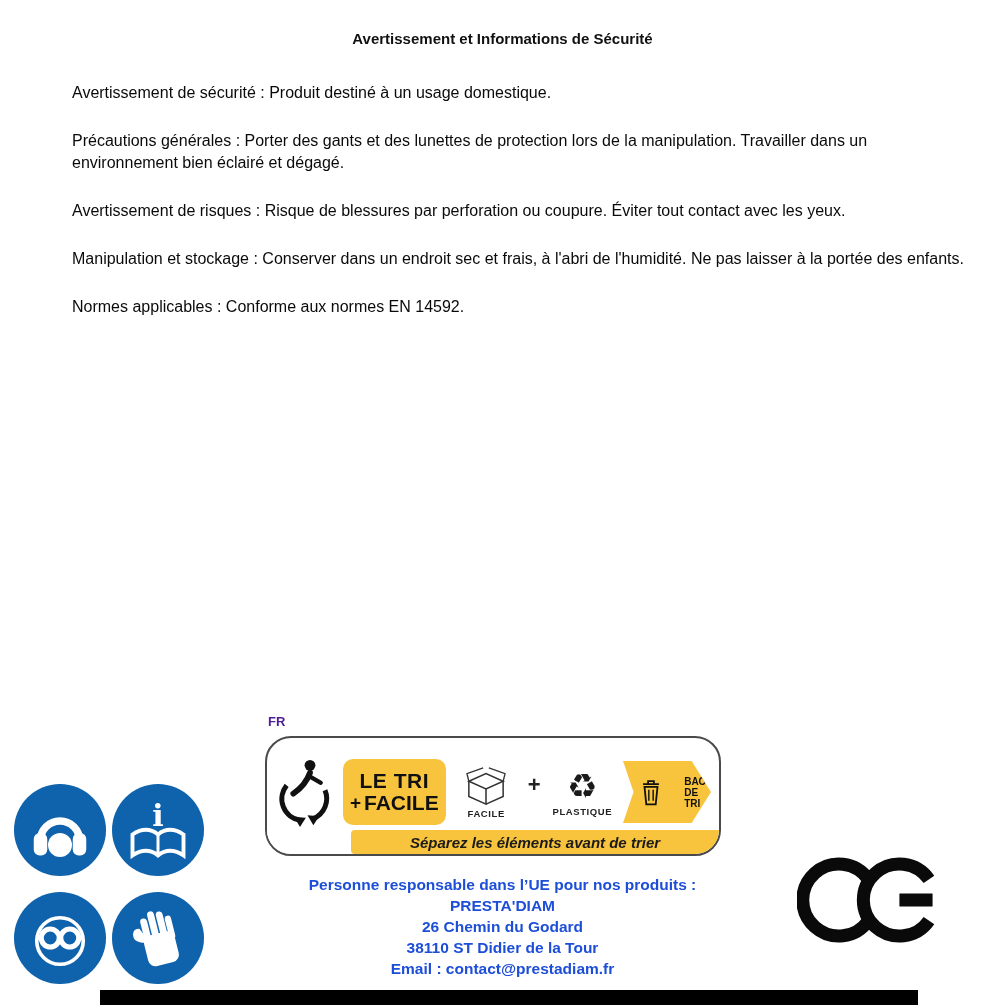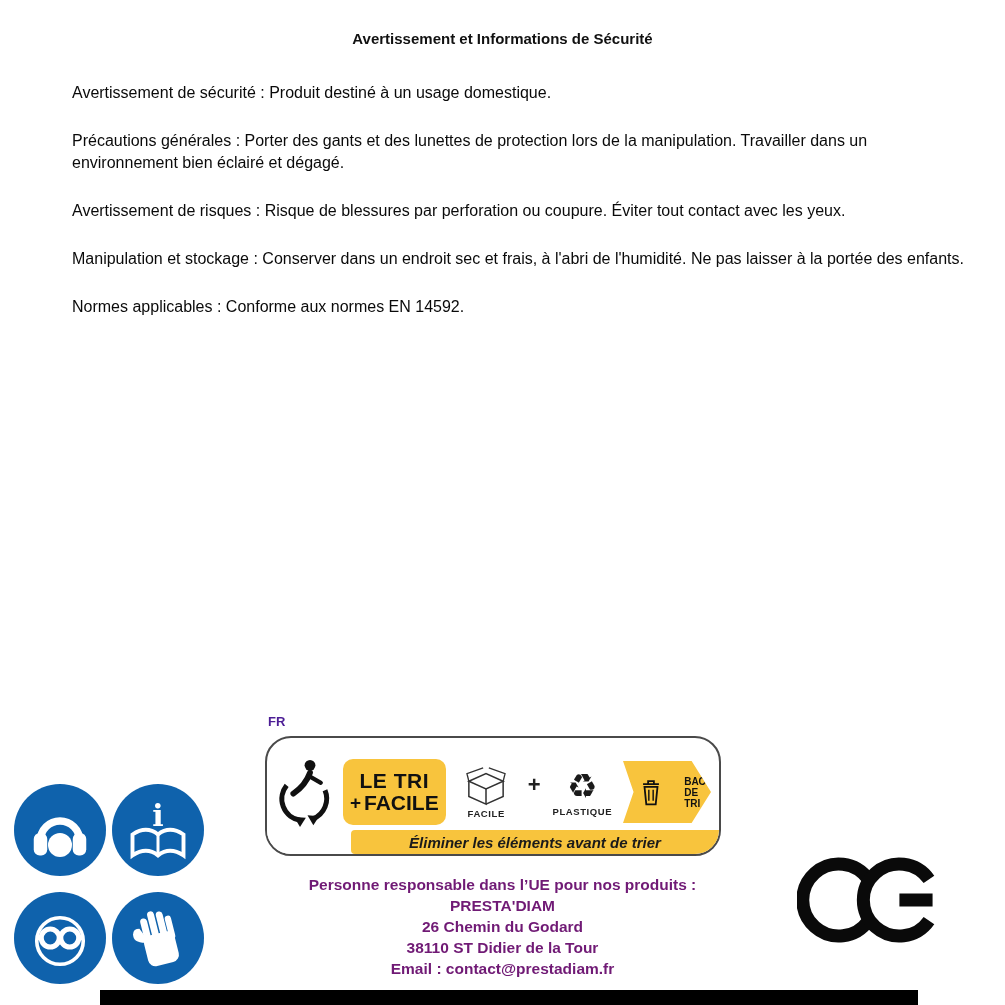--- a/index.html
+++ b/index.html
@@ -54,21 +54,21 @@
   .tri-strip { display:flex; height:30px; }
   .tri-strip .spacer { width:84px; background:#fff; }
   .tri-strip .band {
     flex:1; background:#f8c43d; border-radius:4px 0 22px 4px;
     display:flex; align-items:center; justify-content:center;
   }
   .tagline { font-size:15px; font-weight:bold; font-style:italic; color:#1a1a1a; }
   
   .address {
     position:absolute; left:250px; top:874px; width:505px; text-align:center;
-    font-size:15.5px; font-weight:bold; line-height:21px; color:#701a75;
+    font-size:15.5px; font-weight:bold; line-height:21px; color:#1d4ed8;
   }
   
   .ce-mark { position:absolute; left:797px; top:851px; width:150px; height:98px; }
   
   .bottom-bar { position:absolute; left:100px; top:990px; width:818px; height:15px; background:#000; }
 </style>
 </head>
 <body>
 
 <div class="page">
@@ -167,21 +167,21 @@
         <div class="bac-text">
           <div>BAC</div>
           <div>DE</div>
           <div>TRI</div>
         </div>
       </div>
     </div>
     <div class="tri-strip">
       <div class="spacer"></div>
       <div class="band">
-        <span class="tagline">Éliminer les éléments avant de trier</span>
+        <span class="tagline">Séparez les éléments avant de trier</span>
       </div>
     </div>
   </div>
 
   <div class="address">
     <div>Personne responsable dans l’UE pour nos produits :</div>
     <div>PRESTA'DIAM</div>
     <div>26 Chemin du Godard</div>
     <div>38110 ST Didier de la Tour</div>
     <div>Email : contact@prestadiam.fr</div>

